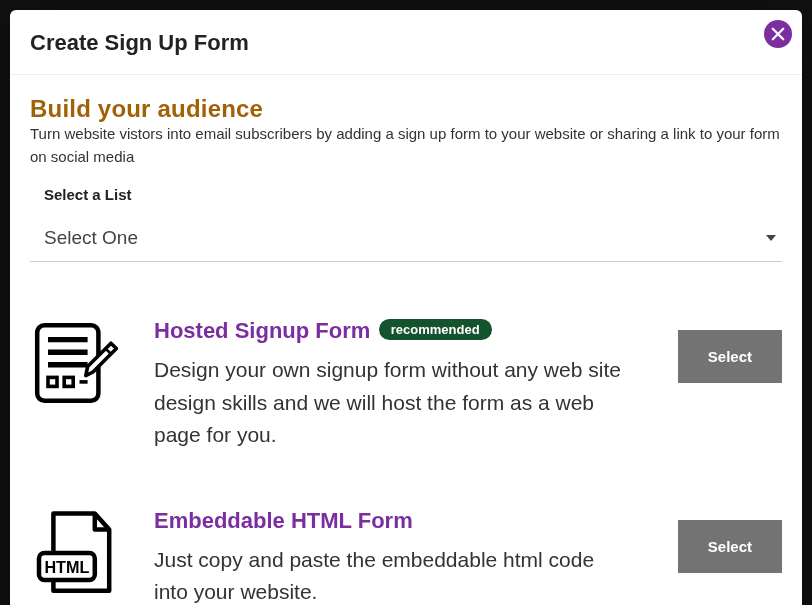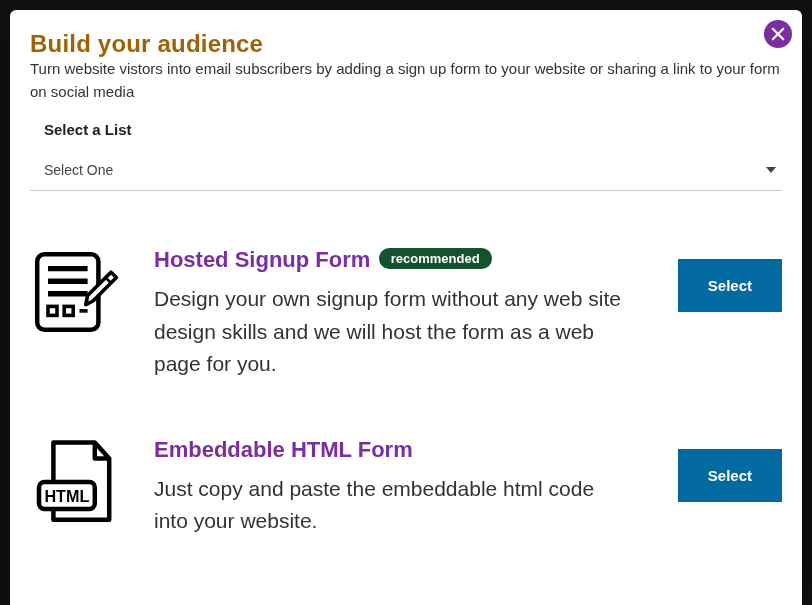--- a/index.html
+++ b/index.html
@@ -24,49 +24,52 @@
   .close-btn svg { width: 14px; height: 14px; fill: #fff; }
   .modal-body { padding: 20px 20px 0 20px; flex: 1; overflow: auto; }
   .section-title { font-size: 24px; font-weight: 600; color: #a16207; margin-bottom: 0; letter-spacing: .2px; }
   .section-desc { font-size: 15px; color: #333; line-height: 1.5; margin-bottom: 18px; }
   .field-label { font-size: 15px; font-weight: 700; color: #222; padding-left: 14px; margin-bottom: 16px; }
   .select-row {
     display: flex; align-items: center; justify-content: space-between;
     padding: 8px 6px 12px 14px; border-bottom: 1px solid #ccc; cursor: pointer;
     margin-bottom: 56px;
   }
-  .select-placeholder { font-size: 14px; color: #444; text-align: right; }
+  .select-placeholder { font-size: 19px; color: #444; text-align: right; }
   .caret { width: 0; height: 0; border-left: 5px solid transparent; border-right: 5px solid transparent; border-top: 6px solid #444; }
   .option-row { display: flex; align-items: flex-start; gap: 34px; margin-bottom: 56px; }
   .option-icon { width: 90px; flex: 0 0 90px; text-align: center; }
   .option-text { flex: 1; padding-right: 20px; }
   .option-title { font-size: 22px; font-weight: 600; color: #7b2ea0; display: inline; }
   .badge {
     display: inline-block; background: #14532d; color: #fff; font-size: 13px;
     font-weight: 600; padding: 3px 12px; border-radius: 14px; vertical-align: 4px;
     margin-left: 4px;
   }
   .option-desc { font-size: 21px; color: #333; line-height: 1.55; margin-top: 10px; }
   .select-btn {
-    flex: 0 0 auto; background: #0369a1; color: #fff; border: none;
+    flex: 0 0 auto; background: #737373; color: #fff; border: none;
     font-size: 15px; font-weight: 700; padding: 18px 30px; cursor: pointer;
     align-self: flex-start; margin-top: 12px;
   }
 </style>
 </head>
 <body>
 
 <div class="modal">
 
   <div class="close-btn">
     <svg viewBox="0 0 16 16">
       <path d="M2 2 L14 14 M14 2 L2 14" stroke="#fff" stroke-width="2.5" stroke-linecap="round" fill="none"></path>
     </svg>
   </div>
 
+  <div class="modal-header">
+    <div class="modal-title">Create Sign Up Form</div>
+  </div>
 
   <div class="modal-body">
 
     <div class="section-title">Build your audience</div>
     <div class="section-desc">Turn website vistors into email subscribers by adding a sign up form to your website or sharing a link to your form on social media</div>
 
     <div class="field-label">Select a List</div>
 
     <div class="select-row">
       <span class="select-placeholder">Select One</span>

